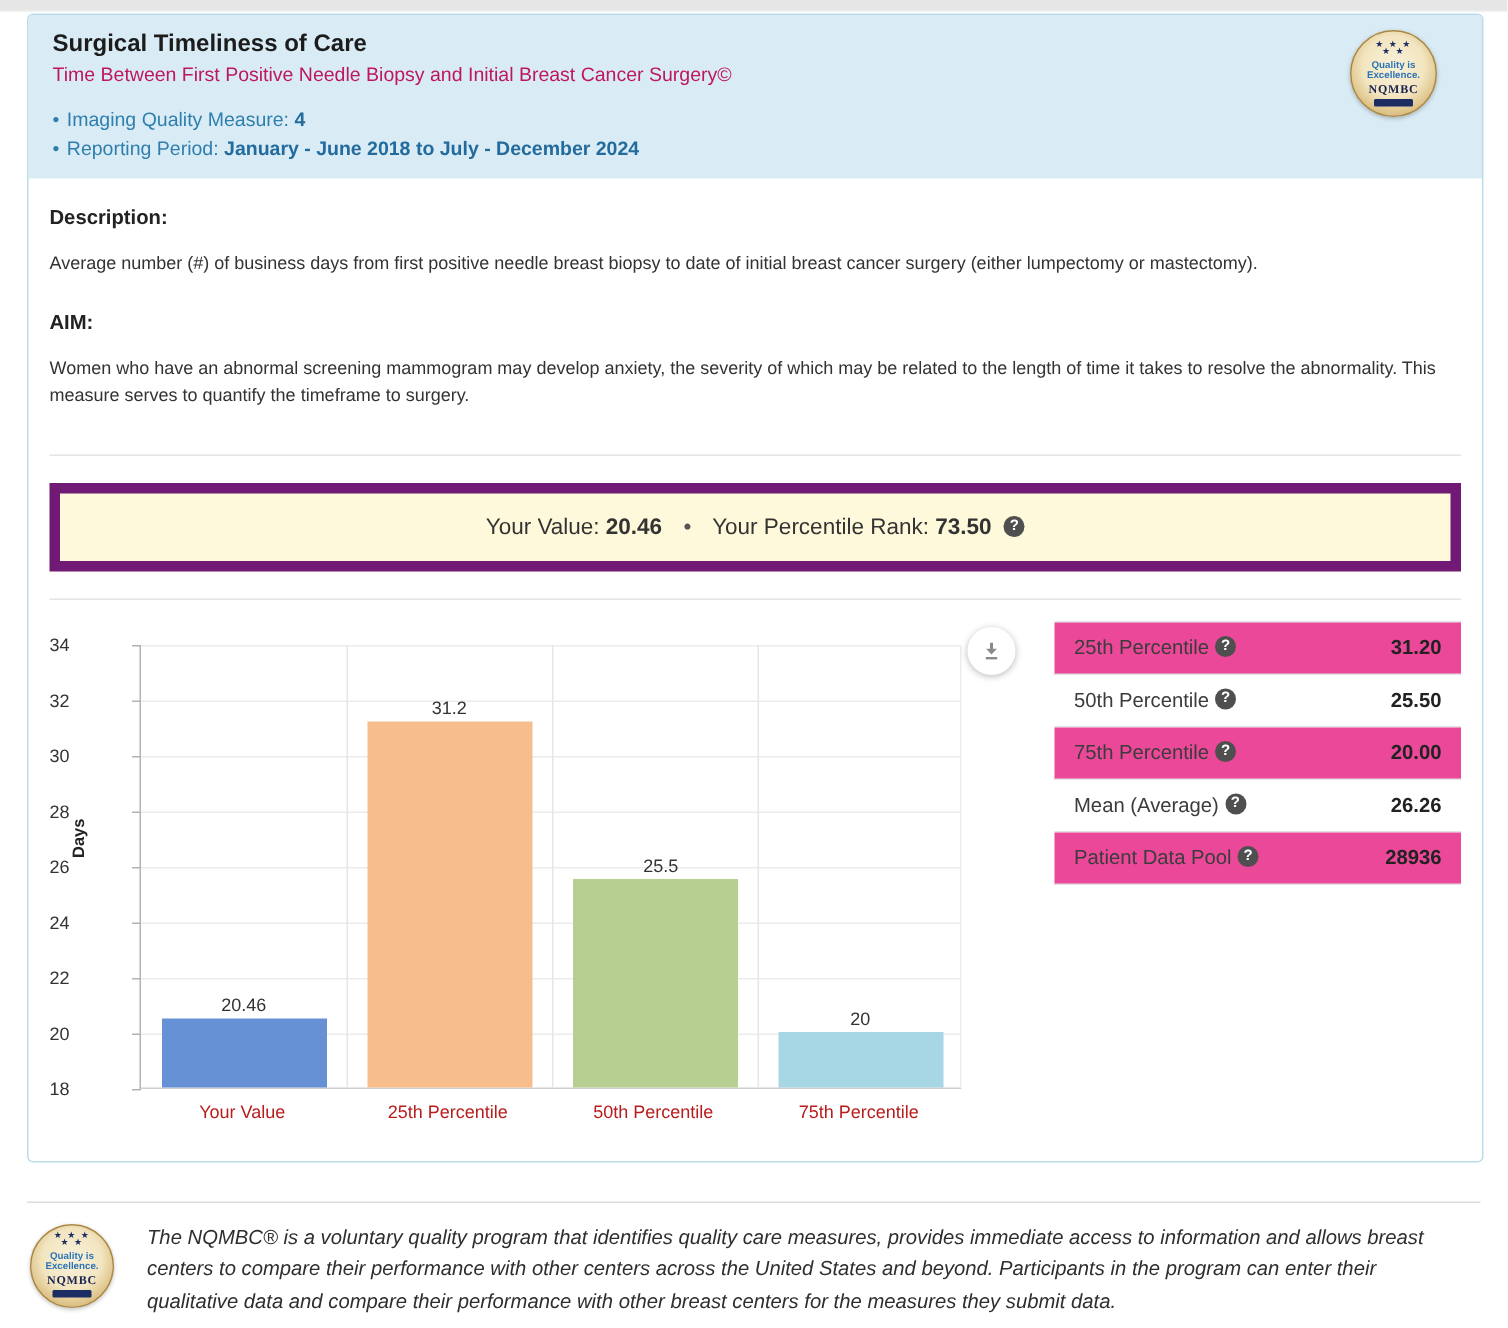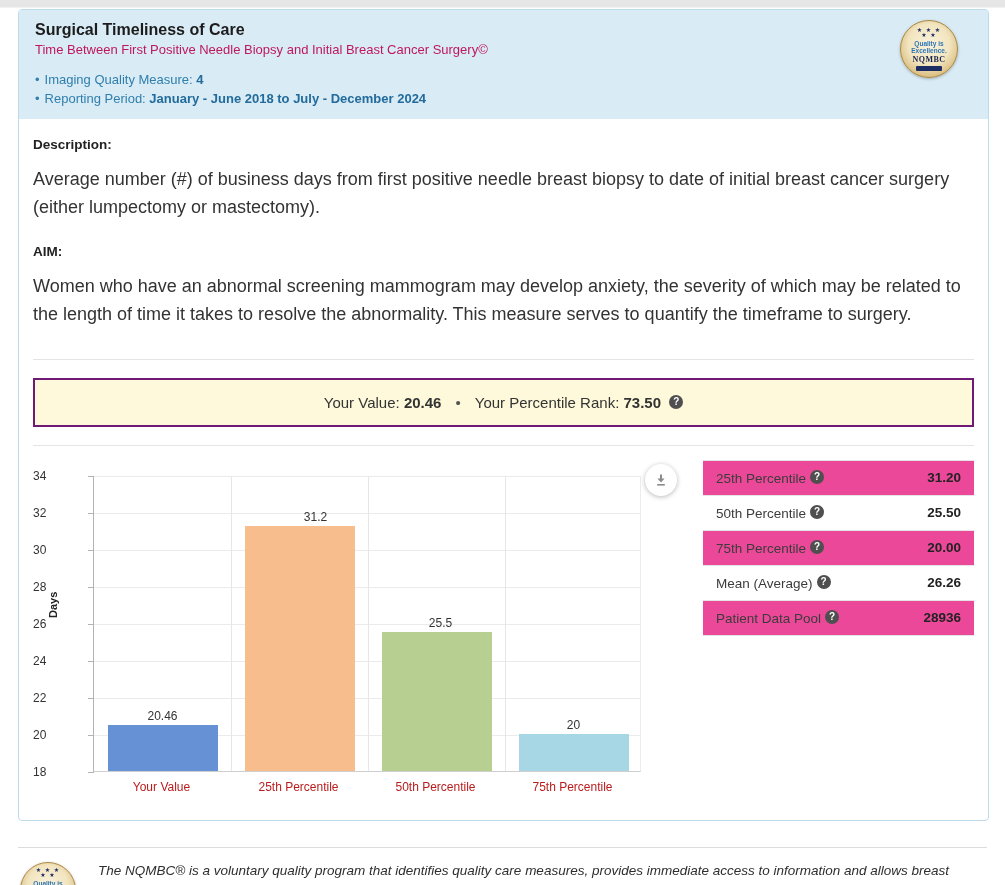--- a/index.html
+++ b/index.html
@@ -43,28 +43,28 @@
   .seal .l1 { margin-top:2px; }
   .seal .brand { color:#18234f; font-size:8px; font-weight:bold; letter-spacing:.5px;
                  margin-top:1px; font-family:"Liberation Serif", serif; }
   .seal .ribbon { width:26px; height:5px; background:#1c2d63; border-radius:1px; margin-top:2px; }
   .header .seal { position:absolute; top:10px; right:30px; }
 
   
   .content { padding:10px 14px 20px 14px; }
   .sec-head { font-size:13.5px; font-weight:bold; color:#222; margin-top:8px; }
   .sec-head.aim { margin-top:22px; }
-  .sec-text { font-size:18px; line-height:1.55; color:#333; margin-top:14px; max-width:935px; }
+  .sec-text { font-size:12px; line-height:1.55; color:#333; margin-top:14px; max-width:935px; }
 
   .hr { border:none; border-top:1px solid #e4e4e4; height:0; margin:0; }
   .hr.one { margin-top:30px; }
   .hr.two { margin-top:18px; }
 
   .banner {
-    margin-top:18px; background:#fdf9da; border:2px solid #701a75;
+    margin-top:18px; background:#fdf9da; border:7px solid #701a75;
     padding:14px 10px; text-align:center; font-size:15px; color:#333;
   }
   .banner b { font-weight:bold; }
   .banner .sep { margin:0 10px; color:#555; }
 
   .help {
     display:inline-block; width:14px; height:14px; border-radius:50%;
     background:#4f4f4f; color:#fff; font-size:10px; line-height:14px;
     text-align:center; font-weight:bold; margin-left:4px;
     vertical-align:3px; cursor:pointer;
@@ -204,21 +204,21 @@
               <div class="gridline" style="top: 37px;"></div>
               <div class="tickmark" style="top: 37px;"></div>
               <div class="gridline" style="top: 0px;"></div>
               <div class="tickmark" style="top: 0px;"></div>
               <div class="vsep" style="left: 137px;"></div>
               <div class="vsep" style="left: 274px;"></div>
               <div class="vsep" style="left: 411px;"></div>
               <div class="bar" style="left: 13.5px; width: 110px; height: 45.51px; background: rgb(102, 145, 213);"></div>
               <div class="bar-label" style="left: 0px; width: 137px; top: 233.49px;">20.46</div>
               <div class="bar" style="left: 150.5px; width: 110px; height: 244.2px; background: rgb(248, 189, 141);"></div>
-              <div class="bar-label" style="left: 153px; width: 137px; top: 34.8px;">31.2</div>
+              <div class="bar-label" style="left: 137px; width: 137px; top: 34.8px;">31.2</div>
               <div class="bar" style="left: 287.5px; width: 110px; height: 138.75px; background: rgb(184, 207, 146);"></div>
               <div class="bar-label" style="left: 278px; width: 137px; top: 140.25px;">25.5</div>
               <div class="bar" style="left: 424.5px; width: 110px; height: 37px; background: rgb(167, 214, 229);"></div>
               <div class="bar-label" style="left: 411px; width: 137px; top: 242px;">20</div>
             </div>
           <div id="xlabels">
               <div class="xlabel" style="left: 60px; width: 137px;">Your Value</div>
               <div class="xlabel" style="left: 197px; width: 137px;">25th Percentile</div>
               <div class="xlabel" style="left: 334px; width: 137px;">50th Percentile</div>
               <div class="xlabel" style="left: 471px; width: 137px;">75th Percentile</div>

